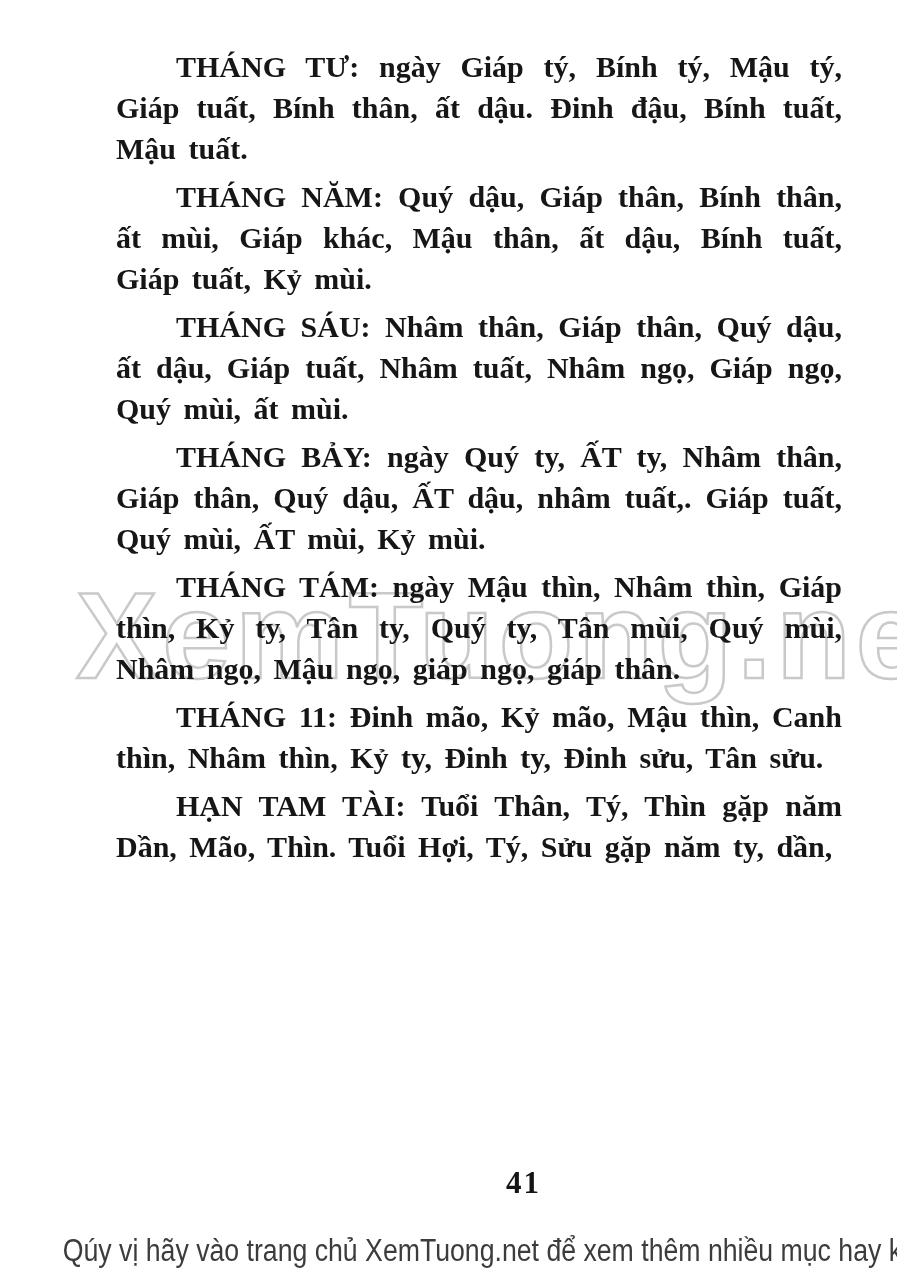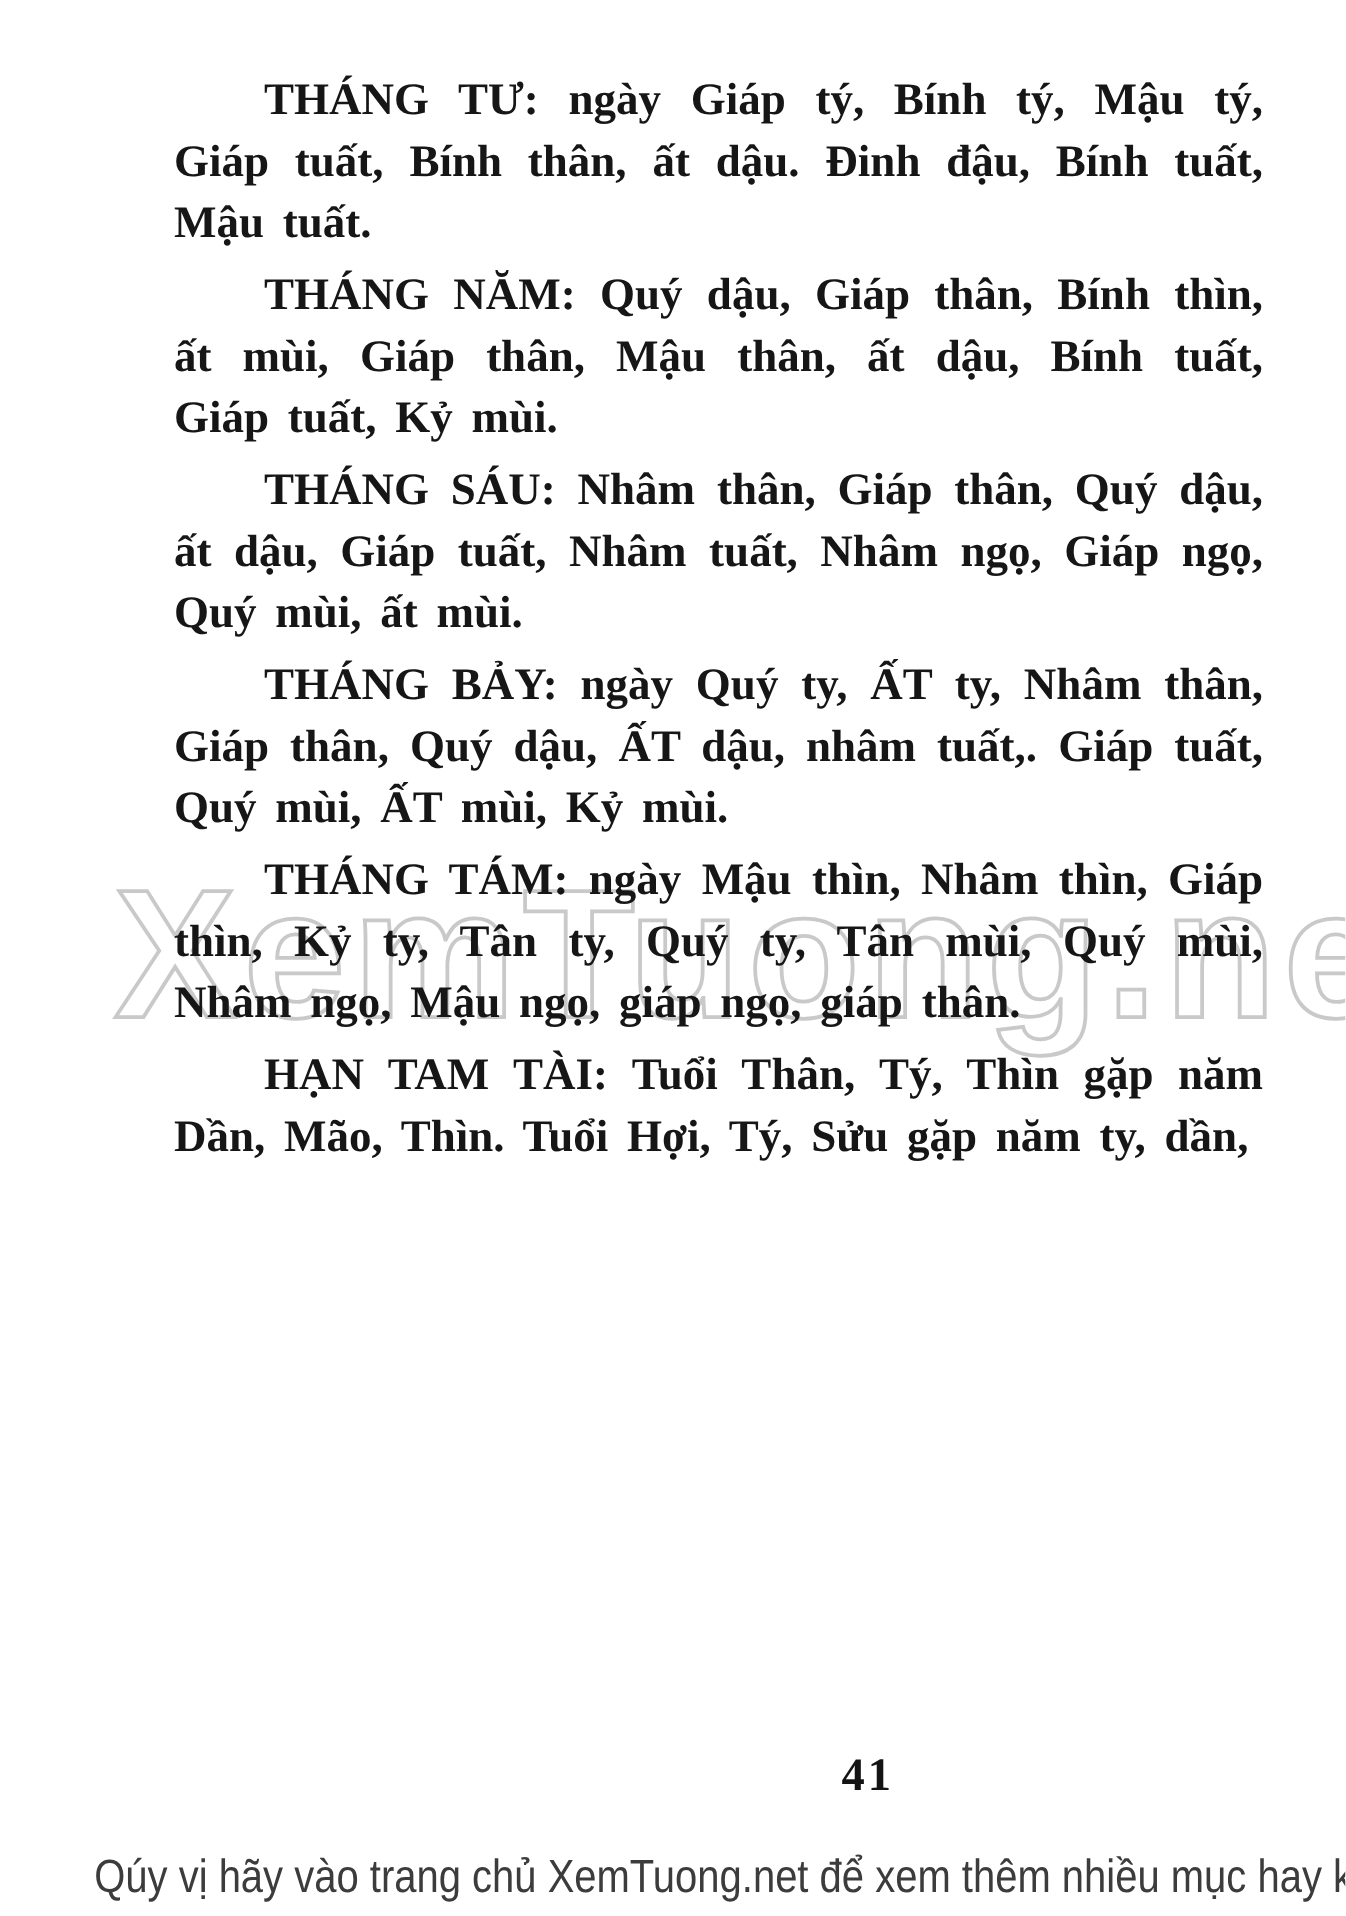--- a/index.html
+++ b/index.html
@@ -47,21 +47,21 @@
   .content p {
     margin: 0 16px 7px 0;
     text-indent: 60px;
   }
   .page-number {
     position: absolute;
     top: 1165px;
     left: 506px;
     width: 90px;
     z-index: 1;
-    text-align: right;
+    text-align: left;
     font-size: 31px;
     font-weight: 700;
     color: #141414;
     letter-spacing: 2px;
   }
   .footer-note {
     position: absolute;
     bottom: 8px;
     left: 0;
     width: 100%;
@@ -77,24 +77,25 @@
 </style>
 </head>
 <body>
 
 <div class="page">
 
   <div class="watermark">XemTuong.net</div>
 
   <div class="content">
     <p>THÁNG TƯ: ngày Giáp tý, Bính tý, Mậu tý, Giáp tuất, Bính thân, ất dậu. Đinh đậu, Bính tuất, Mậu tuất.</p>
-    <p>THÁNG NĂM: Quý dậu, Giáp thân, Bính thìn, ất mùi, Giáp thân, Mậu thân, ất dậu, Bính tuất, Giáp tuất, Kỷ mùi.</p>
+    <p>THÁNG NĂM: Quý dậu, Giáp thân, Bính thân, ất mùi, Giáp khác, Mậu thân, ất dậu, Bính tuất, Giáp tuất, Kỷ mùi.</p>
     <p>THÁNG SÁU: Nhâm thân, Giáp thân, Quý dậu, ất dậu, Giáp tuất, Nhâm tuất, Nhâm ngọ, Giáp ngọ, Quý mùi, ất mùi.</p>
     <p>THÁNG BẢY: ngày Quý ty, ẤT ty, Nhâm thân, Giáp thân, Quý dậu, ẤT dậu, nhâm tuất,. Giáp tuất, Quý mùi, ẤT mùi, Kỷ mùi.</p>
     <p>THÁNG TÁM: ngày Mậu thìn, Nhâm thìn, Giáp thìn, Kỷ ty, Tân ty, Quý ty, Tân mùi, Quý mùi, Nhâm ngọ, Mậu ngọ, giáp ngọ, giáp thân.</p>
+    <p>THÁNG 11: Đinh mão, Kỷ mão, Mậu thìn, Canh thìn, Nhâm thìn, Kỷ ty, Đinh ty, Đinh sửu, Tân sửu.</p>
     <p>HẠN TAM TÀI: Tuổi Thân, Tý, Thìn gặp năm Dần, Mão, Thìn. Tuổi Hợi, Tý, Sửu gặp năm ty, dần,</p>
   </div>
 
   <div class="page-number">41</div>
 
   <div class="footer-note">Qúy vị hãy vào trang chủ XemTuong.net để xem thêm nhiều mục hay khác</div>
 
 </div>
 
 </body></html>

